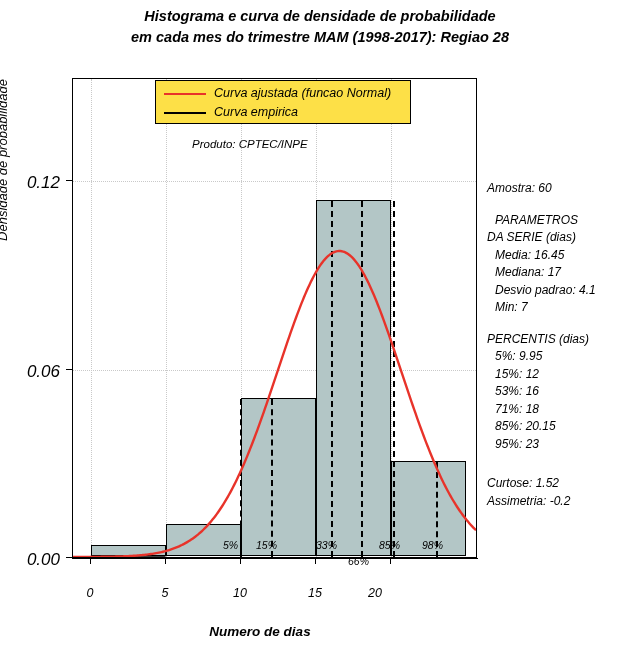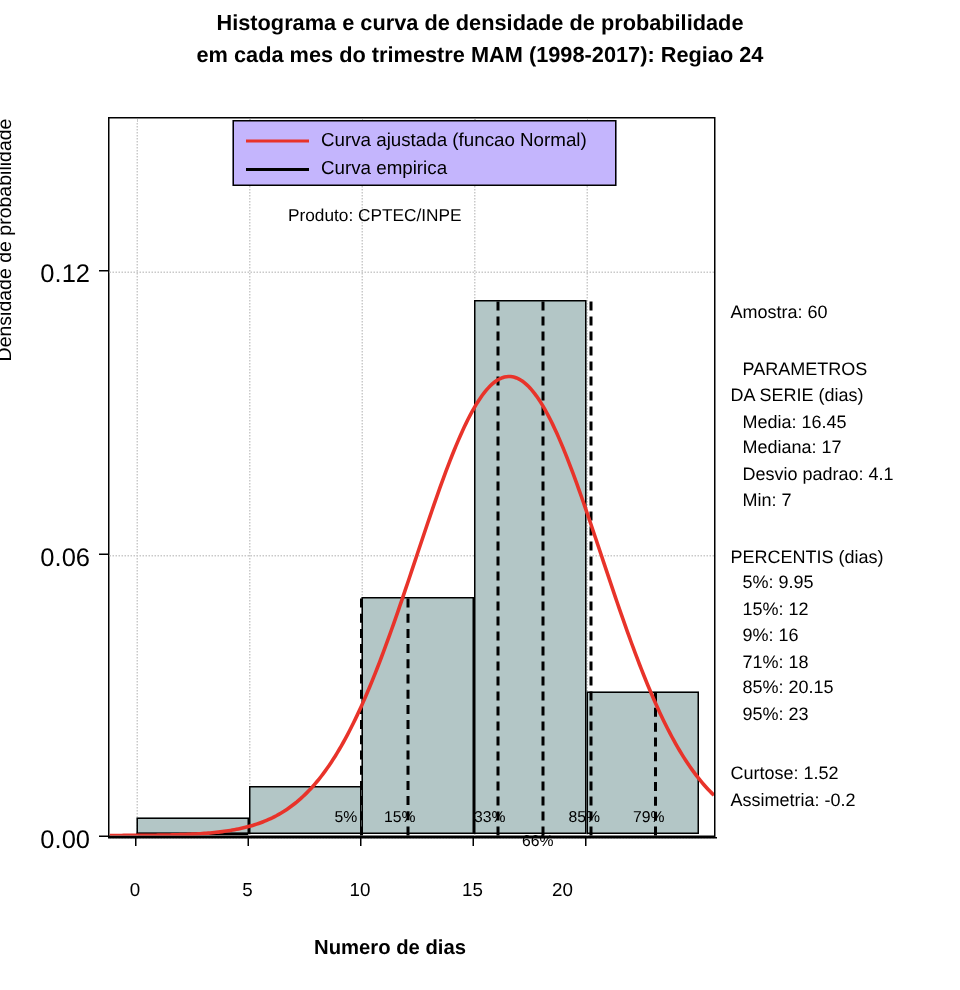--- a/index.html
+++ b/index.html
@@ -4,21 +4,21 @@
 <style>
   html,body{margin:0;padding:0;}
   body{
     width:640px;height:660px;
     background:#ffffff;
     font-family:"Liberation Sans", sans-serif;
     color:#000000;
     position:relative;
     overflow:hidden;
   }
-  #root{position:absolute;left:0;top:0;width:640px;height:660px;}
+  #root{position:absolute;left:0;top:0;width:640px;height:660px;font-style:italic;}
 
   .title{
     position:absolute;left:0;top:6px;width:640px;
     text-align:center;font-weight:bold;font-size:14.5px;line-height:21px;
   }
   .title div{white-space:nowrap;}
 
   
   #plot{
     position:absolute;
@@ -41,21 +41,21 @@
     position:absolute;
     border-left:2px dashed #000000;
     bottom:0;
   }
 
   #curve{position:absolute;left:0;top:0;width:100%;height:100%;}
 
   
   #legend{
     position:absolute;left:155px;top:80px;width:256px;height:44px;
-    background:#c4b5fd;border:1px solid #000000;box-sizing:border-box;
+    background:#fde047;border:1px solid #000000;box-sizing:border-box;
     font-size:12.5px;
   }
   #legend .row{position:absolute;left:0;width:100%;height:22px;}
   #legend .row .swatch{position:absolute;left:8px;top:10px;width:42px;height:0;border-top:2px solid #000;}
   #legend .row .lbl{position:absolute;left:58px;top:3px;}
 
   .produtor{
     position:absolute;left:192px;top:138px;font-size:11.5px;
   }
 
@@ -79,31 +79,31 @@
   .xtickmark{position:absolute;height:6px;border-left:1px solid #000;top:558px;}
   .xaxisline{position:absolute;left:72px;top:558px;width:406px;border-top:1px solid #000;}
 
   .plabel{position:absolute;font-size:10.5px;white-space:nowrap;}
 
   
   #stats{
     position:absolute;left:487px;top:180px;width:150px;
     font-size:12px;line-height:17.5px;
   }
-  #stats .blk{margin-bottom:14px;margin-top:20px;}
+  #stats .blk{margin-bottom:14px;}
   #stats .ind1{padding-left:8px;}
 </style>
 </head>
 <body>
 
 <div id="root">
 
   <div class="title">
     <div>Histograma e curva de densidade de probabilidade</div>
-    <div>em cada mes do trimestre MAM (1998-2017): Regiao 24</div>
+    <div>em cada mes do trimestre MAM (1998-2017): Regiao 28</div>
   </div>
 
   <div class="ylab">Densidade de probabilidade</div>
 
   <div class="ytick" style="left:16px;top:550px;">0.00</div>
   <div class="ytick" style="left:16px;top:362px;">0.06</div>
   <div class="ytick" style="left:16px;top:173px;">0.12</div>
   <div class="ytickmark" style="left:66px;top:557px;"></div>
   <div class="ytickmark" style="left:66px;top:369px;"></div>
   <div class="ytickmark" style="left:66px;top:180px;"></div>
@@ -136,21 +136,21 @@
     <svg id="curve" viewBox="0 0 405 480" preserveAspectRatio="none">
       <polyline fill="none" stroke="#000000" stroke-width="1.6" points="18,479 93,479 93,479"></polyline>
       <polyline id="normal-curve" fill="none" stroke="#e8332a" stroke-width="2.4" points="0.00,479.97 1.35,479.97 2.70,479.96 4.05,479.96 5.40,479.96 6.75,479.95 8.10,479.95 9.45,479.94 10.80,479.94 12.15,479.93 13.50,479.93 14.85,479.92 16.20,479.91 17.55,479.91 18.90,479.90 20.25,479.89 21.60,479.88 22.95,479.87 24.30,479.86 25.65,479.84 27.00,479.83 28.35,479.81 29.70,479.80 31.05,479.78 32.40,479.76 33.75,479.74 35.10,479.72 36.45,479.69 37.80,479.67 39.15,479.64 40.50,479.61 41.85,479.58 43.20,479.55 44.55,479.51 45.90,479.47 47.25,479.43 48.60,479.38 49.95,479.33 51.30,479.28 52.65,479.22 54.00,479.16 55.35,479.10 56.70,479.03 58.05,478.95 59.40,478.88 60.75,478.79 62.10,478.70 63.45,478.60 64.80,478.50 66.15,478.39 67.50,478.28 68.85,478.15 70.20,478.02 71.55,477.88 72.90,477.73 74.25,477.57 75.60,477.40 76.95,477.22 78.30,477.03 79.65,476.83 81.00,476.61 82.35,476.38 83.70,476.14 85.05,475.89 86.40,475.62 87.75,475.33 89.10,475.03 90.45,474.71 91.80,474.38 93.15,474.02 94.50,473.65 95.85,473.25 97.20,472.84 98.55,472.40 99.90,471.94 101.25,471.46 102.60,470.95 103.95,470.41 105.30,469.85 106.65,469.26 108.00,468.64 109.35,468.00 110.70,467.32 112.05,466.61 113.40,465.86 114.75,465.08 116.10,464.27 117.45,463.42 118.80,462.53 120.15,461.60 121.50,460.63 122.85,459.62 124.20,458.57 125.55,457.48 126.90,456.33 128.25,455.15 129.60,453.91 130.95,452.63 132.30,451.30 133.65,449.92 135.00,448.49 136.35,447.00 137.70,445.46 139.05,443.86 140.40,442.21 141.75,440.50 143.10,438.74 144.45,436.91 145.80,435.03 147.15,433.09 148.50,431.08 149.85,429.02 151.20,426.89 152.55,424.69 153.90,422.44 155.25,420.12 156.60,417.74 157.95,415.29 159.30,412.78 160.65,410.20 162.00,407.56 163.35,404.86 164.70,402.09 166.05,399.25 167.40,396.36 168.75,393.40 170.10,390.37 171.45,387.29 172.80,384.14 174.15,380.94 175.50,377.67 176.85,374.35 178.20,370.97 179.55,367.53 180.90,364.05 182.25,360.51 183.60,356.92 184.95,353.28 186.30,349.60 187.65,345.87 189.00,342.10 190.35,338.29 191.70,334.44 193.05,330.57 194.40,326.66 195.75,322.72 197.10,318.75 198.45,314.77 199.80,310.76 201.15,306.75 202.50,302.71 203.85,298.67 205.20,294.63 206.55,290.58 207.90,286.54 209.25,282.51 210.60,278.48 211.95,274.47 213.30,270.48 214.65,266.51 216.00,262.57 217.35,258.66 218.70,254.79 220.05,250.96 221.40,247.17 222.75,243.43 224.10,239.74 225.45,236.11 226.80,232.55 228.15,229.05 229.50,225.62 230.85,222.26 232.20,218.98 233.55,215.79 234.90,212.68 236.25,209.66 237.60,206.74 238.95,203.92 240.30,201.20 241.65,198.58 243.00,196.08 244.35,193.68 245.70,191.40 247.05,189.25 248.40,187.21 249.75,185.30 251.10,183.51 252.45,181.86 253.80,180.33 255.15,178.94 256.50,177.69 257.85,176.58 259.20,175.60 260.55,174.77 261.90,174.07 263.25,173.52 264.60,173.11 265.95,172.85 267.30,172.73 268.65,172.76 270.00,172.93 271.35,173.25 272.70,173.71 274.05,174.31 275.40,175.06 276.75,175.95 278.10,176.97 279.45,178.14 280.80,179.44 282.15,180.88 283.50,182.46 284.85,184.16 286.20,185.99 287.55,187.95 288.90,190.03 290.25,192.24 291.60,194.56 292.95,196.99 294.30,199.54 295.65,202.19 297.00,204.95 298.35,207.81 299.70,210.77 301.05,213.82 302.40,216.96 303.75,220.19 305.10,223.49 306.45,226.88 307.80,230.34 309.15,233.86 310.50,237.45 311.85,241.10 313.20,244.81 314.55,248.57 315.90,252.37 317.25,256.22 318.60,260.11 319.95,264.03 321.30,267.98 322.65,271.96 324.00,275.96 325.35,279.97 326.70,284.00 328.05,288.04 329.40,292.08 330.75,296.13 332.10,300.17 333.45,304.21 334.80,308.24 336.15,312.25 337.50,316.25 338.85,320.23 340.20,324.18 341.55,328.11 342.90,332.01 344.25,335.87 345.60,339.71 346.95,343.50 348.30,347.25 349.65,350.97 351.00,354.63 352.35,358.25 353.70,361.83 355.05,365.35 356.40,368.81 357.75,372.23 359.10,375.59 360.45,378.89 361.80,382.13 363.15,385.31 364.50,388.44 365.85,391.50 367.20,394.50 368.55,397.44 369.90,400.31 371.25,403.12 372.60,405.87 373.95,408.55 375.30,411.17 376.65,413.72 378.00,416.21 379.35,418.63 380.70,420.99 382.05,423.28 383.40,425.51 384.75,427.68 386.10,429.79 387.45,431.83 388.80,433.81 390.15,435.74 391.50,437.60 392.85,439.40 394.20,441.14 395.55,442.83 396.90,444.46 398.25,446.04 399.60,447.56 400.95,449.02 402.30,450.44 403.65,451.80 405.00,453.11"></polyline>
     </svg>
 
     <div class="plabel" style="left:150px;top:460px;">5%</div>
     <div class="plabel" style="left:183px;top:460px;">15%</div>
     <div class="plabel" style="left:243px;top:460px;">33%</div>
     <div class="plabel" style="left:275px;top:476px;">66%</div>
     <div class="plabel" style="left:306px;top:460px;">85%</div>
-    <div class="plabel" style="left:349px;top:460px;">79%</div>
+    <div class="plabel" style="left:349px;top:460px;">98%</div>
   </div>
 
   <div id="legend">
     <div class="row" style="top:2px;">
       <span class="swatch" style="border-top-color:#e8332a;"></span>
       <span class="lbl">Curva ajustada (funcao Normal)</span>
     </div>
     <div class="row" style="top:21px;">
       <span class="swatch" style="border-top-color:#000000;"></span>
       <span class="lbl">Curva empirica</span>
@@ -181,21 +181,21 @@
       <div>DA SERIE (dias)</div>
       <div class="ind1">Media: 16.45</div>
       <div class="ind1">Mediana: 17</div>
       <div class="ind1">Desvio padrao: 4.1</div>
       <div class="ind1">Min: 7</div>
     </div>
     <div class="blk" style="">
       <div>PERCENTIS (dias)</div>
       <div class="ind1">5%: 9.95</div>
       <div class="ind1">15%: 12</div>
-      <div class="ind1">9%: 16</div>
+      <div class="ind1">53%: 16</div>
       <div class="ind1">71%: 18</div>
       <div class="ind1">85%: 20.15</div>
       <div class="ind1">95%: 23</div>
     </div>
     <div class="blk" style="margin-top:22px;">
       <div>Curtose: 1.52</div>
       <div>Assimetria: -0.2</div>
     </div>
   </div>
 

